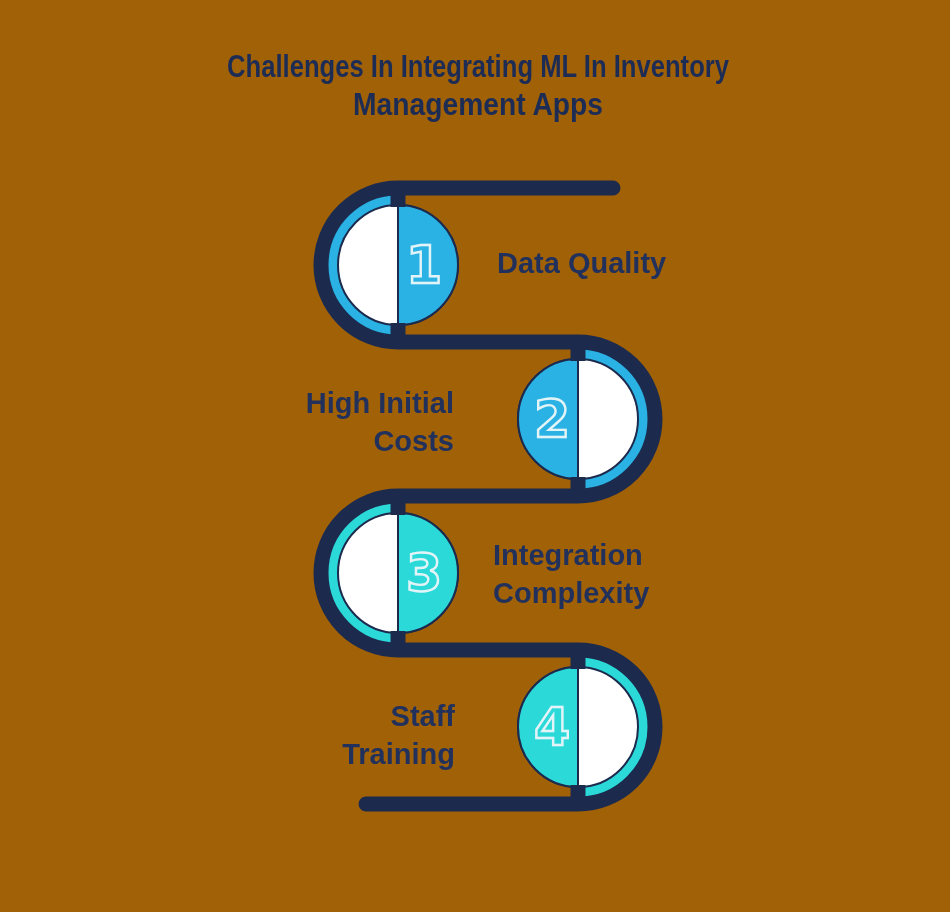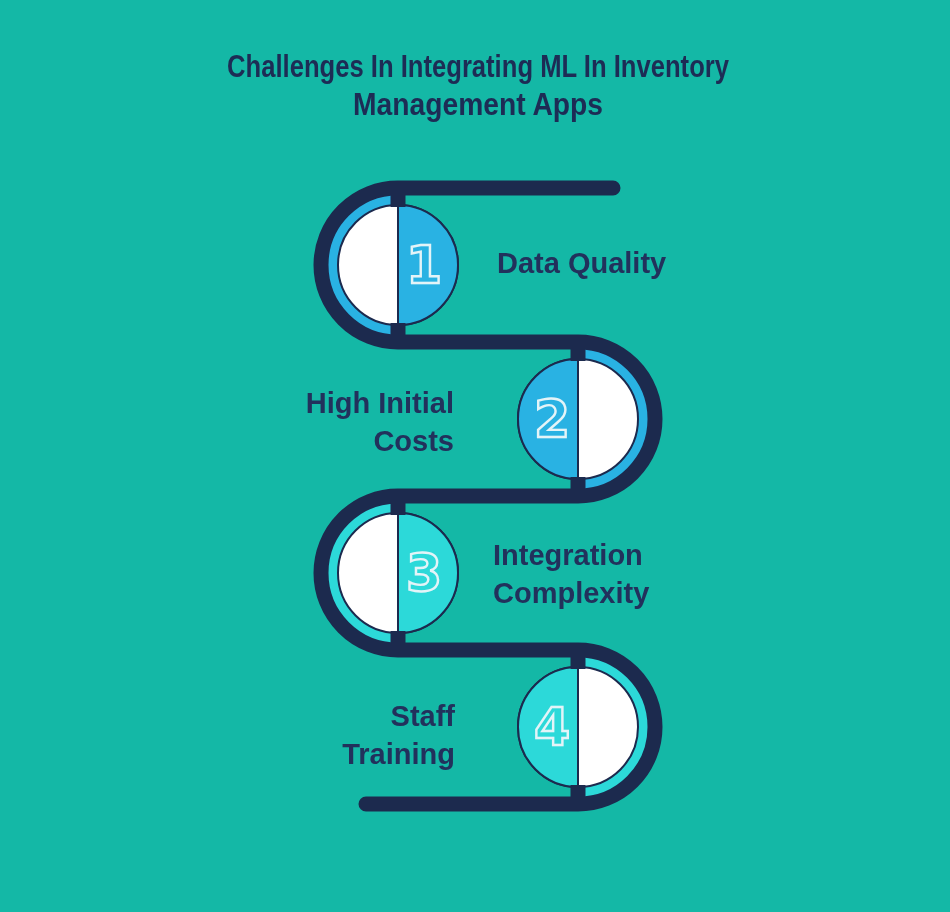--- a/index.html
+++ b/index.html
@@ -5,21 +5,21 @@
   html, body {
     margin: 0;
     padding: 0;
     background: #E9F6FA;
     font-family: "Liberation Sans", sans-serif;
   }
   .stage {
     position: relative;
     width: 950px;
     height: 912px;
-    background: #14b8a6;
+    background: #a16207;
     overflow: hidden;
   }
   svg { display: block; }
   .title-text {
     font-family: "Liberation Sans", sans-serif;
     font-weight: 700;
     font-size: 31px;
     fill: #1D2C55;
   }
   .label-text {

